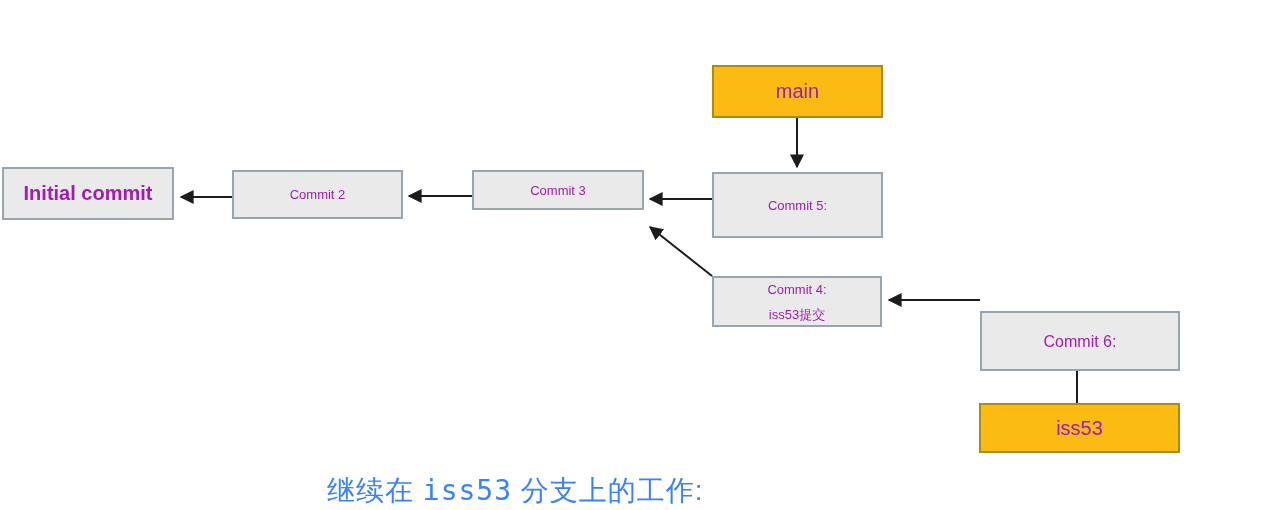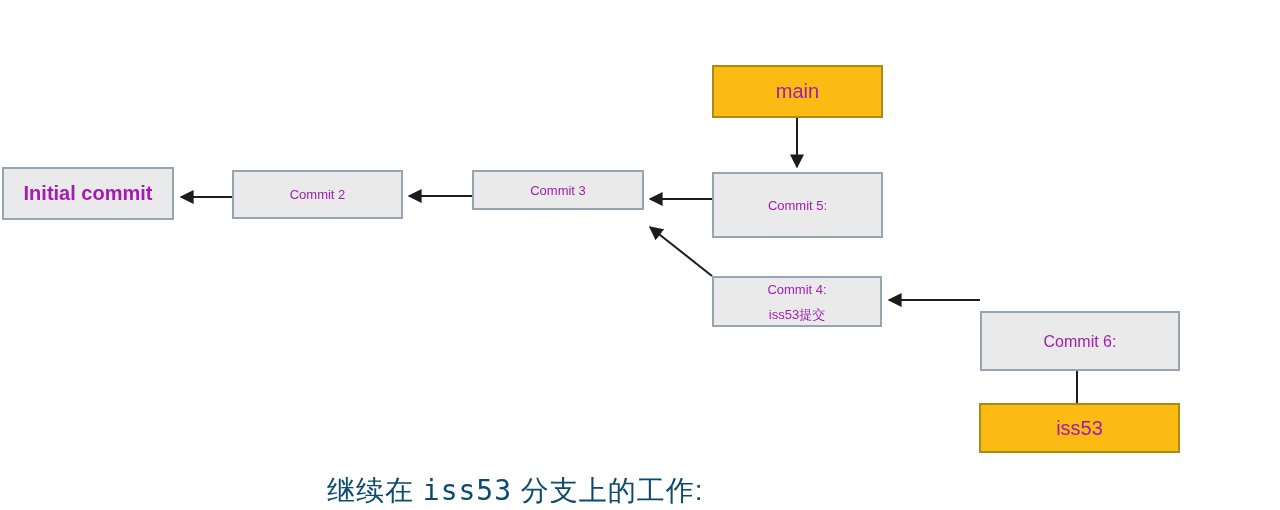--- a/index.html
+++ b/index.html
@@ -51,21 +51,21 @@
   #node-commit3     { left: 472px; top: 170px; width: 172px; height: 40px; }
   #node-commit5     { left: 712px; top: 172px; width: 171px; height: 66px; }
   #node-commit4     { left: 712px; top: 276px; width: 170px; height: 51px; }
   #node-commit6     { left: 980px; top: 273px; width: 200px; height: 60px; font-size: 16px; line-height: 23px; margin-top: 38px; }
   #node-iss53       { left: 979px; top: 403px; width: 201px; height: 50px; }
   .caption {
     position: absolute;
     left: 327px;
     top: 472px;
     font-size: 28px;
-    color: #0c4a6e;
+    color: #3b82f6;
     white-space: nowrap;
     letter-spacing: 1px;
   }
   .caption .code {
     font-family: "DejaVu Sans Mono", monospace;
   }
 </style>
 </head>
 <body>
 

